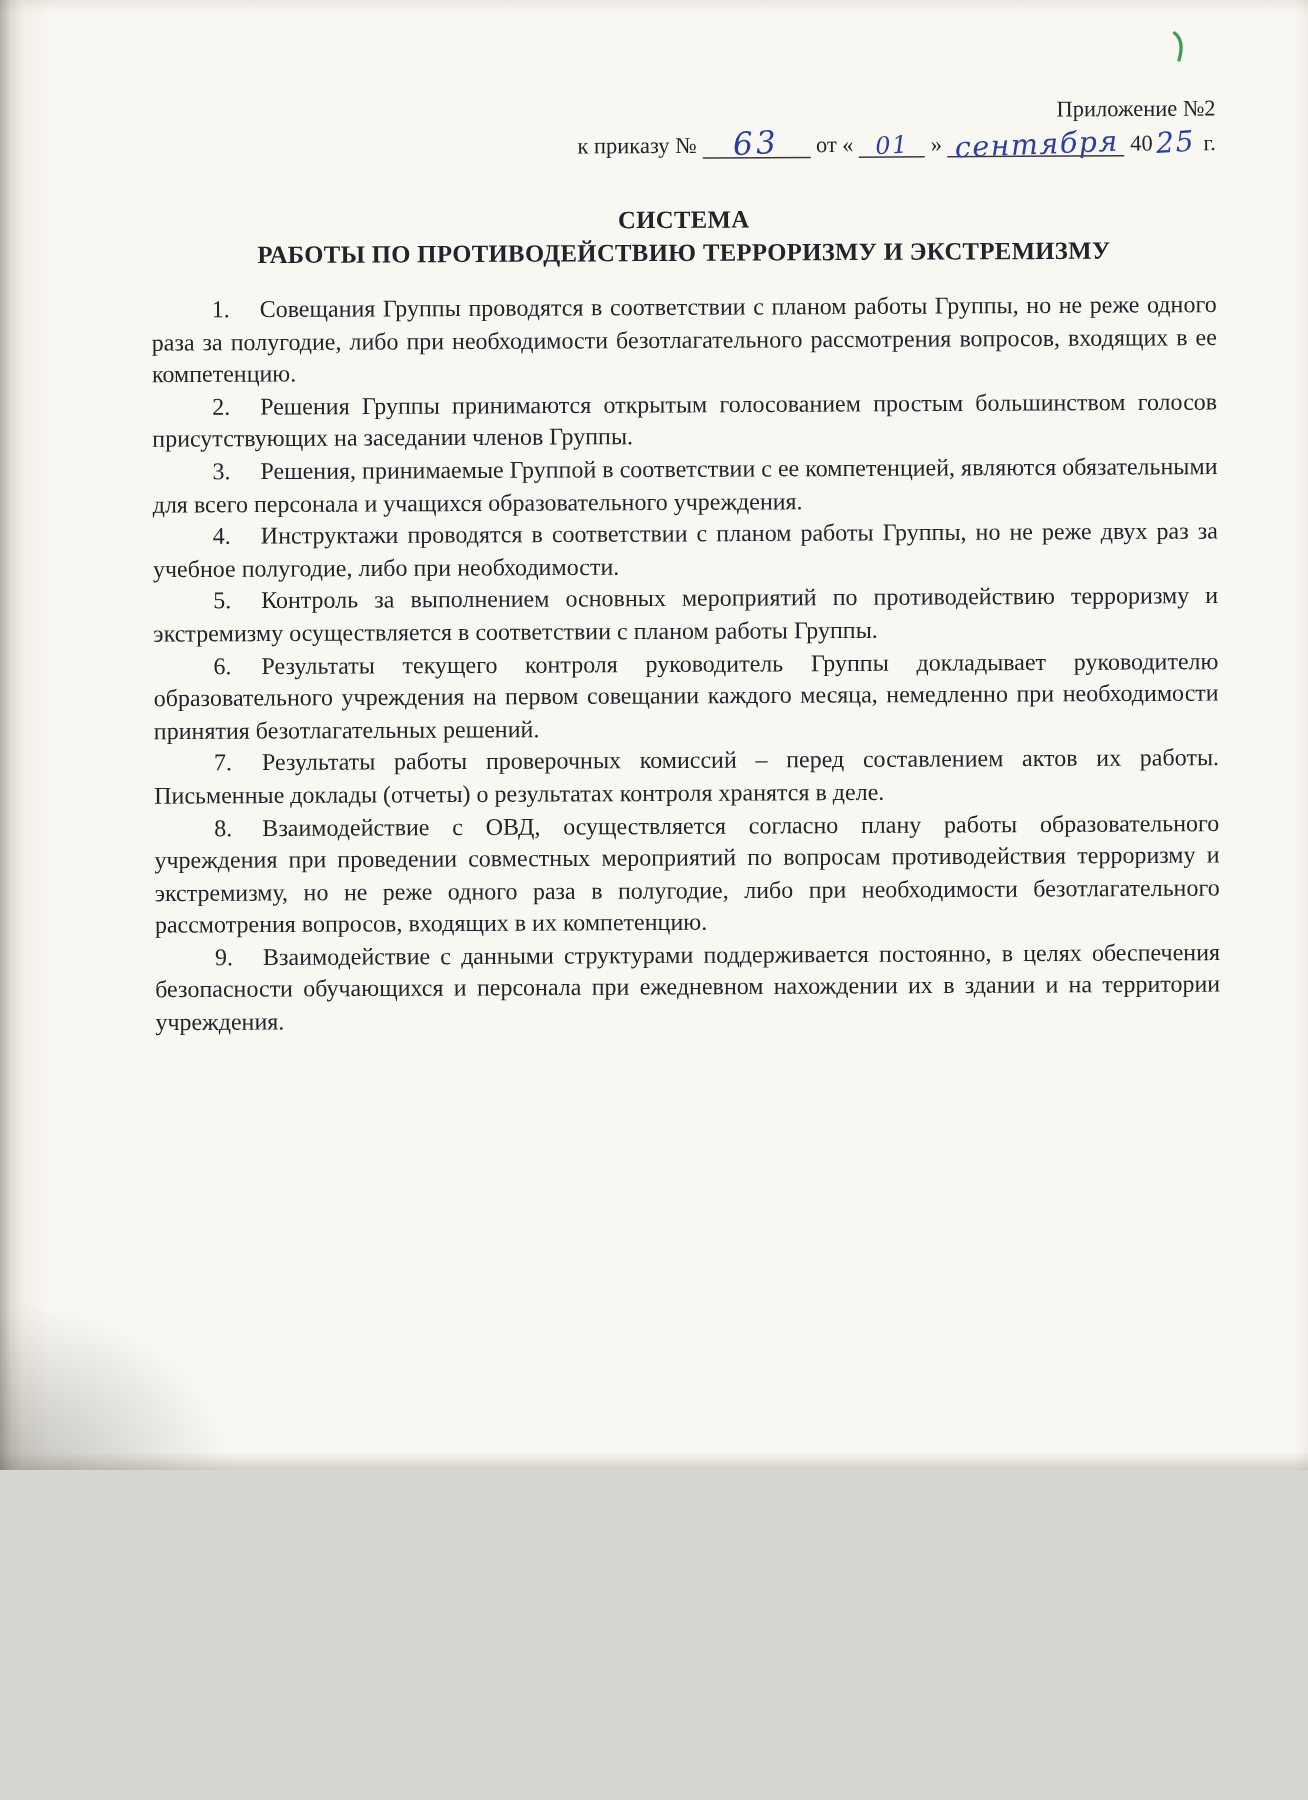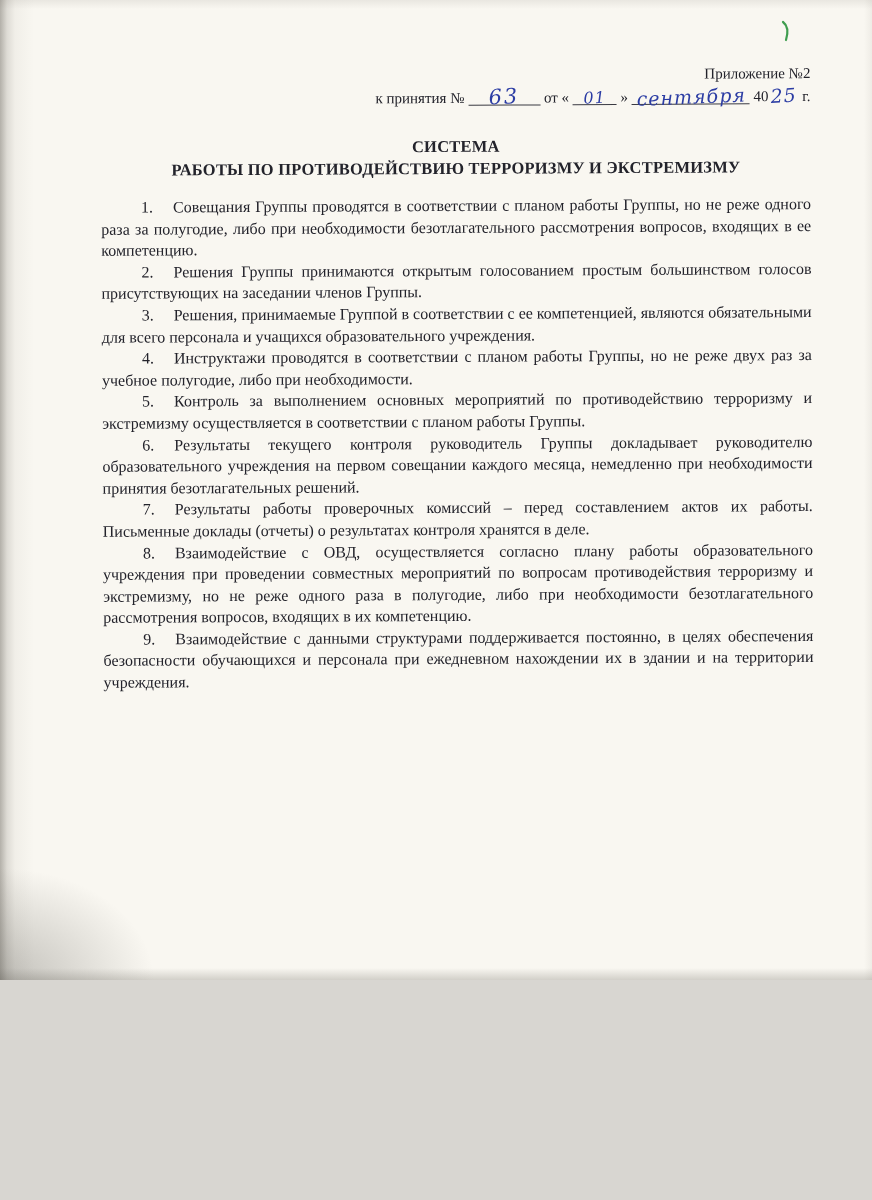--- a/index.html
+++ b/index.html
@@ -98,21 +98,21 @@
     <svg width="16" height="22" viewBox="0 0 16 22">
       <path d="M5 2 C 9 5, 11 10, 8 20" stroke="#3f9d4f" stroke-width="2.2" fill="none" stroke-linecap="round"></path>
     </svg>
   </div>
 
   <div class="content">
 
     <div class="appendix">Приложение №2</div>
 
     <div class="order-line">
-      <span>к принятия  №</span>
+      <span>к приказу  №</span>
       <span class="blank num-blank"><span class="hw hw-number">63</span></span>
       <span>от «</span>
       <span class="blank day-blank"><span class="hw hw-day">01</span></span>
       <span>»</span>
       <span class="blank month-blank"><span class="hw hw-month">сентября</span></span>
       <span>40</span><span class="blank year-blank"><span class="hw hw-year">25</span></span>
       <span>г.</span>
     </div>
 
     <div class="doc-title">

